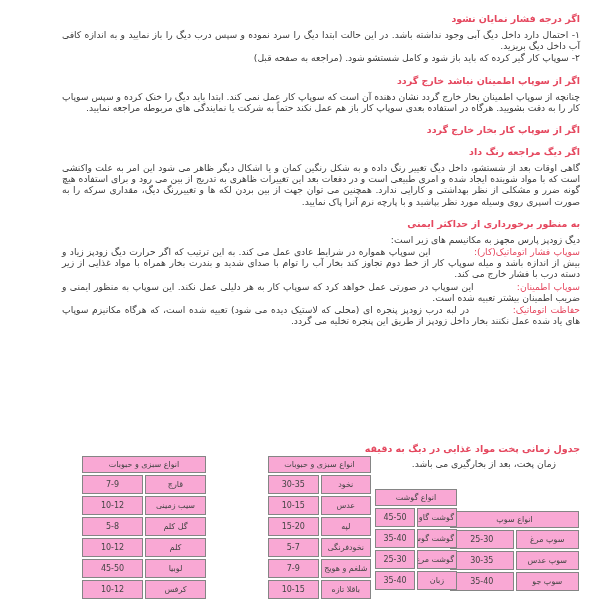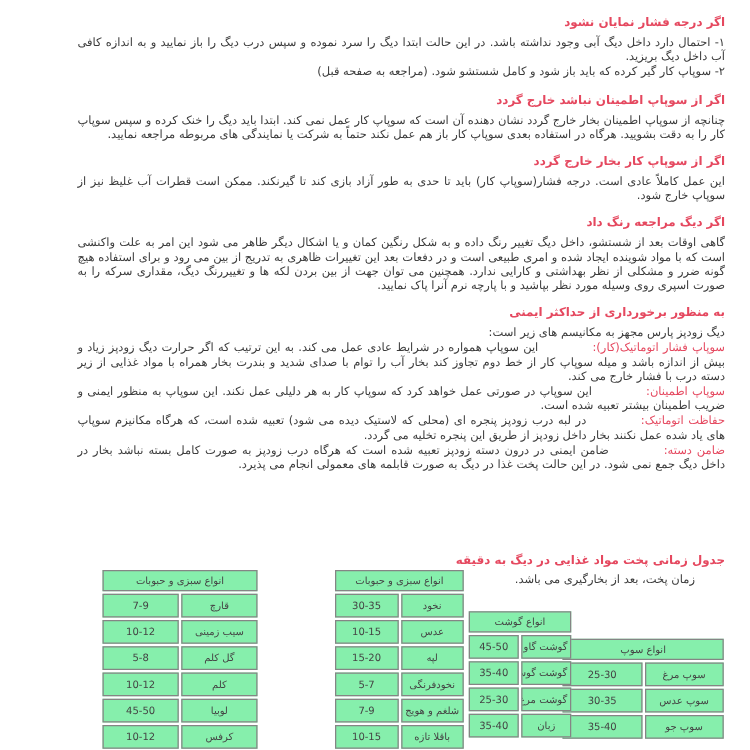--- a/index.html
+++ b/index.html
@@ -41,21 +41,21 @@
     border-collapse:separate;border-spacing:2px;
     table-layout:fixed;
     font-size:8px;color:#444444;
   }
   table.t th, table.t td{
     border:1px solid #858585;
     text-align:center;vertical-align:middle;
     font-weight:normal;
     white-space:nowrap;overflow:hidden;
     padding:1px 2px;
-    background:#86efac;
+    background:#f9a8d4;
   }
   table.t th{height:13px;}
   table.t td{height:15px;}
   td.n{width:56%;}
   td.v{width:44%;}
   .t-veg2{left:40px;top:29px;width:128px;}
   .t-veg1{left:226px;top:29px;width:107px;}
   .t-meat{left:333px;top:62px;width:86px;}
   .t-meat td.n{width:60%;}
   .t-meat td.v{width:40%;}
@@ -74,35 +74,33 @@
       <p class="b">۲- سوپاپ کار گیر کرده که باید باز شود و کامل شستشو شود. (مراجعه به صفحه قبل)</p>
     </section>
 
     <section>
       <h2 class="rh">اگر از سوپاپ اطمینان نباشد خارج گردد</h2>
       <p class="b">چنانچه از سوپاپ اطمینان بخار خارج گردد نشان دهنده آن است که سوپاپ کار عمل نمی کند. ابتدا باید دیگ را خنک کرده و سپس سوپاپ کار را به دقت بشویید. هرگاه در استفاده بعدی سوپاپ کار باز هم عمل نکند حتماً به شرکت یا نمایندگی های مربوطه مراجعه نمایید.</p>
     </section>
 
     <section>
       <h2 class="rh">اگر از سوپاپ کار بخار خارج گردد</h2>
-      <p class="b">این عمل کاملاً عادی است. درجه فشار(سوپاپ کار) باید تا حدی به طور آزاد بازی کند تا گیرنکند. ممکن است قطرات آب غلیظ نیز از سوپاپ خارج شود.</p>
     </section>
 
     <section>
       <h2 class="rh">اگر دیگ مراجعه رنگ داد</h2>
       <p class="b">گاهی اوقات بعد از شستشو، داخل دیگ تغییر رنگ داده و به شکل رنگین کمان و یا اشکال دیگر ظاهر می شود این امر به علت واکنشی است که با مواد شوینده ایجاد شده و امری طبیعی است و در دفعات بعد این تغییرات ظاهری به تدریج از بین می رود و برای استفاده هیچ گونه ضرر و مشکلی از نظر بهداشتی و کارایی ندارد. همچنین می توان جهت از بین بردن لکه ها و تغییررنگ دیگ، مقداری سرکه را به صورت اسپری روی وسیله مورد نظر بپاشید و با پارچه نرم آنرا پاک نمایید.</p>
     </section>
 
     <section>
       <h2 class="rh">به منظور برخورداری از حداکثر ایمنی</h2>
       <p class="b">دیگ زودپز پارس مجهز به مکانیسم های زیر است:</p>
       <p class="b item"><span class="rl">سوپاپ فشار اتوماتیک(کار):</span> <span>این سوپاپ همواره در شرایط عادی عمل می کند. به این ترتیب که اگر حرارت دیگ زودپز زیاد و بیش از اندازه باشد و میله سوپاپ کار از خط دوم تجاوز کند بخار آب را توام با صدای شدید و بندرت بخار همراه با مواد غذایی از زیر دسته درب با فشار خارج می کند.</span></p>
       <p class="b item"><span class="rl">سوپاپ اطمینان:</span> <span>این سوپاپ در صورتی عمل خواهد کرد که سوپاپ کار به هر دلیلی عمل نکند. این سوپاپ به منظور ایمنی و ضریب اطمینان بیشتر تعبیه شده است.</span></p>
       <p class="b item"><span class="rl">حفاظت اتوماتیک:</span> <span>در لبه درب زودپز پنجره ای (محلی که لاستیک دیده می شود) تعبیه شده است، که هرگاه مکانیزم سوپاپ های یاد شده عمل نکنند بخار داخل زودپز از طریق این پنجره تخلیه می گردد.</span></p>
-      <p class="b item"><span class="rl">ضامن دسته:</span> <span>ضامن ایمنی در درون دسته زودپز تعبیه شده است که هرگاه درب زودپز به صورت کامل بسته نباشد بخار در داخل دیگ جمع نمی شود. در این حالت پخت غذا در دیگ به صورت قابلمه های معمولی انجام می پذیرد.</span></p>
     </section>
 
   </div>
 
   <div class="cooking">
     <h2 class="rh">جدول زمانی پخت مواد غذایی در دیگ به دقیقه</h2>
     <p class="b note">زمان پخت، بعد از بخارگیری می باشد.</p>
 
     <table class="t t-soup">
         <thead>

